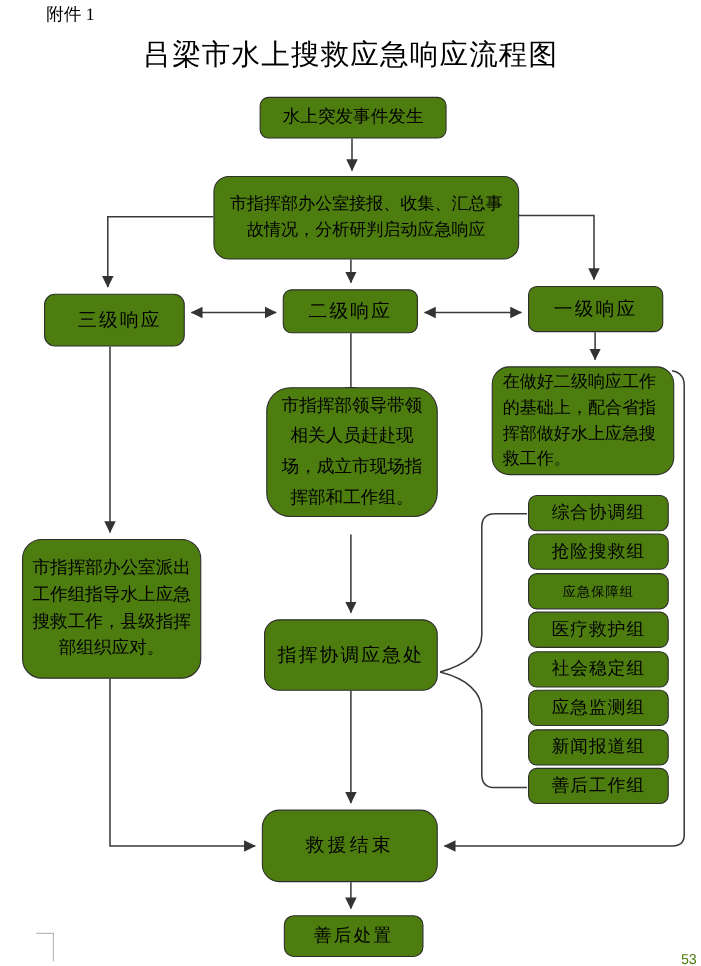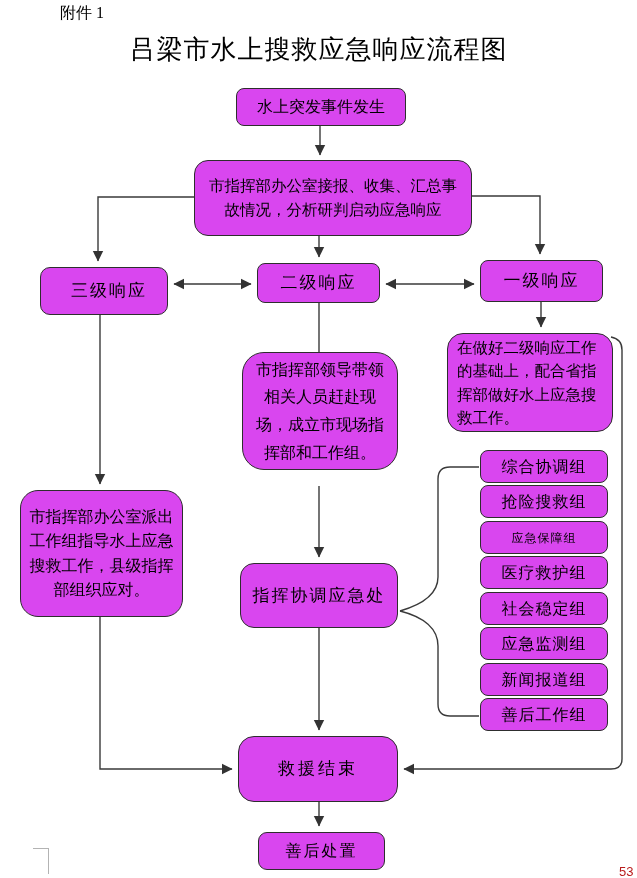--- a/index.html
+++ b/index.html
@@ -8,46 +8,46 @@
     width:637px;height:878px;
     background:#ffffff;
     overflow:hidden;
     font-family:"Liberation Serif","DejaVu Serif",serif;
     color:#000;
   }
   #wires{position:absolute;left:0;top:0;width:637px;height:878px;z-index:1;}
   .node{
     position:absolute;
     box-sizing:border-box;
-    background:#d946ef;
+    background:#4d7c0f;
     border:1.4px solid #2e2e2e;
     display:flex;align-items:center;justify-content:center;
     text-align:center;
     line-height:1.5;
     z-index:2;
   }
   .attachment{
-    position:absolute;left:60px;top:3px;
+    position:absolute;left:42px;top:3px;
     font-size:16px;z-index:2;
   }
   .title{
     position:absolute;left:0;top:32px;width:637px;
     text-align:center;
     font-family:"Liberation Sans","DejaVu Sans",sans-serif;
     font-weight:400;font-size:26px;letter-spacing:1px;
     z-index:2;
   }
   .corner-artifact{
     position:absolute;left:33px;top:848px;width:15px;height:25px;
     border-top:1px solid #b3b3b3;border-right:1px solid #b3b3b3;
     z-index:1;
   }
   .page-number-artifact{
     position:absolute;left:619px;top:864px;
-    font-size:13px;color:#b91c1c;z-index:1;
+    font-size:13px;color:#4d7c0f;z-index:1;
     font-family:"Liberation Sans",sans-serif;
   }
 </style>
 </head>
 <body>
 
 <svg id="wires" viewBox="0 0 637 878" xmlns="http://www.w3.org/2000/svg">
   <defs>
     <marker id="arr" viewBox="0 0 10 10" refX="8.5" refY="5" markerWidth="8.5" markerHeight="8.5" orient="auto-start-reverse">
       <path d="M0,0.6 L9,5 L0,9.4 z" fill="#333333"></path>

